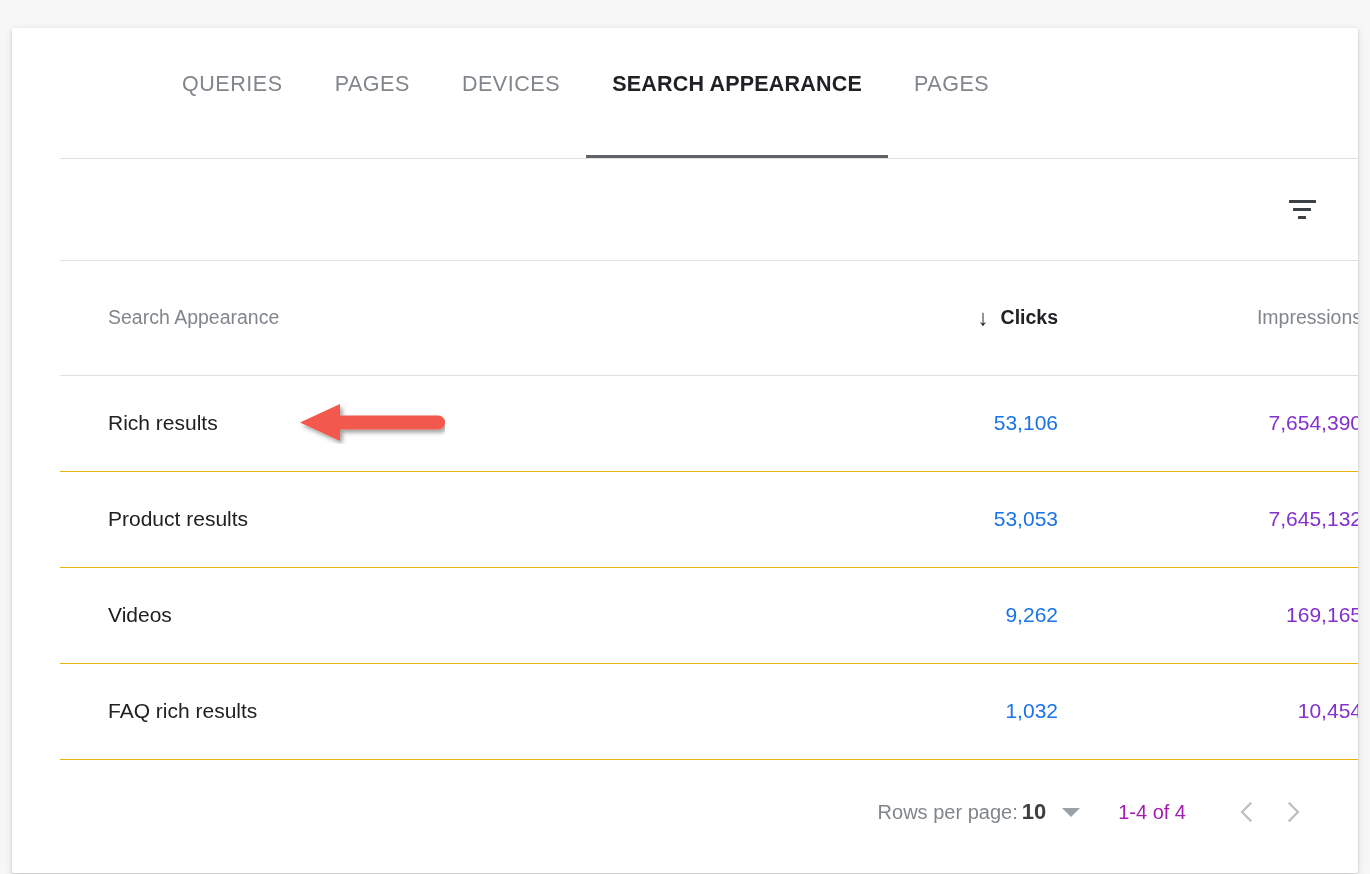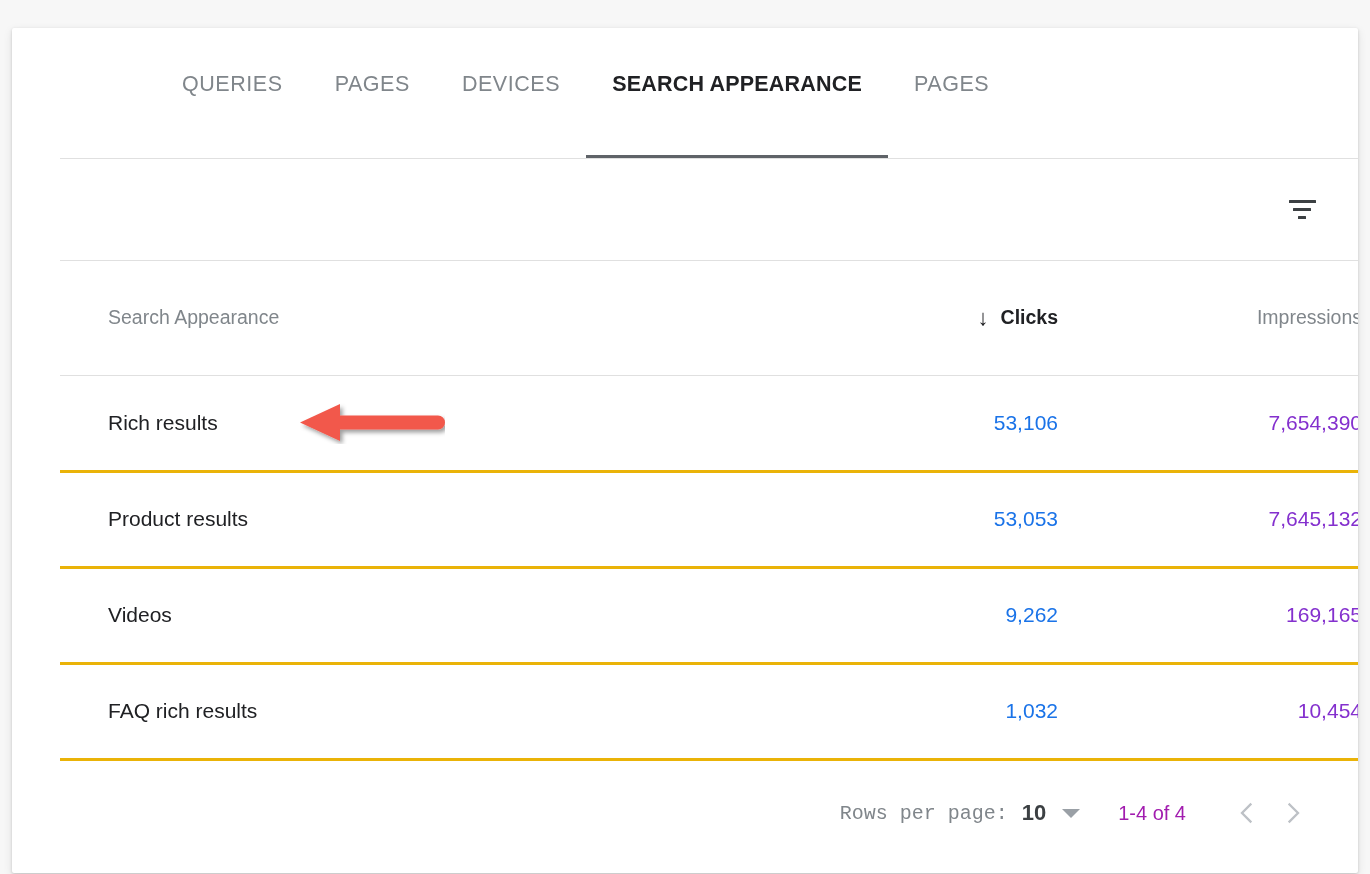--- a/index.html
+++ b/index.html
@@ -144,21 +144,21 @@
     gap: 12px;
   }
   .sort-arrow {
     font-size: 22px;
     line-height: 1;
     color: #202124;
     font-weight: 400;
   }
 
   tbody tr { height: 96px; }
-  tbody tr td { border-bottom: 3px solid #eab308; margin-top: 20px; }
+  tbody tr td { border-bottom: 1px solid #eab308; margin-top: 20px; }
   td.td-name {
     text-align: left;
     padding-left: 48px !important;
     font-size: 21px;
     color: #202124;
     position: relative;
   }
   td.td-clicks, td.td-impr {
     text-align: right;
     padding-right: 44px !important;
@@ -181,21 +181,21 @@
   
   .pager {
     height: 105px;
     display: flex;
     align-items: center;
     justify-content: flex-end;
     padding-right: 42px;
     color: #80868b;
     font-size: 20px;
   }
-  .pager-label { margin-right: 14px; font-family: Liberation Mono, monospace; }
+  .pager-label { margin-right: 4px; }
   .pager-rows-value {
     color: #3c4043;
     font-weight: 700;
     font-size: 22px;
   }
   .pager-caret {
     margin-left: 16px;
     margin-right: 38px;
     width: 0;
     height: 0;

